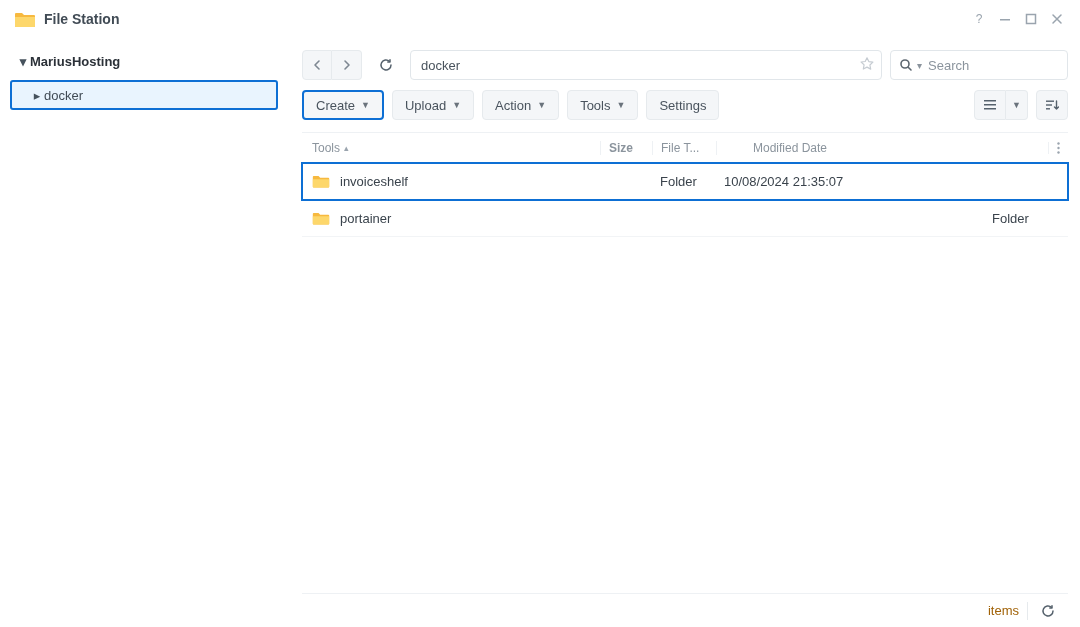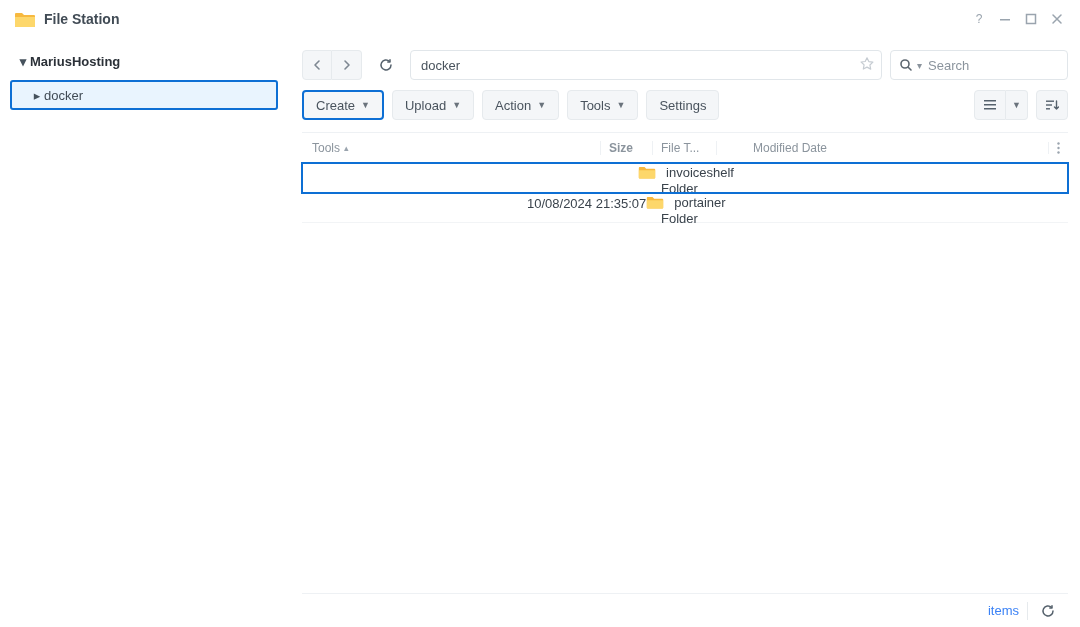--- a/index.html
+++ b/index.html
@@ -56,28 +56,28 @@
   .thead { display: flex; align-items: center; height: 30px; font-size: 12px; color: #8b949d; border-bottom: 1px solid #eef1f4; }
   .th { padding: 0 8px; display:flex; align-items:center; gap:4px;}
   .th.sep { border-left: 1px solid #eef1f4; }
   .col-name { flex: 1; padding-left: 10px; }
   .col-size { width: 52px; font-weight: bold; }
   .col-type { width: 64px; }
   .col-date { width: 332px; padding-left: 36px; }
   .th.menu { width: 20px; justify-content:center; cursor:pointer;}
   .sort-caret{font-size:9px;color:#9aa4ae;}
 
-  .trow { display: flex; align-items: center; height: 30px; font-size: 13px; color: #3a434c; border-bottom: 1px solid #f2f4f6; cursor: pointer; flex-direction: column; }
+  .trow { display: flex; align-items: center; height: 37px; font-size: 13px; color: #3a434c; border-bottom: 1px solid #f2f4f6; cursor: pointer; }
   .trow .cell { padding: 0 8px; }
   .trow .col-name { display:flex; align-items:center; gap:10px; padding-left:10px;}
   .trow.highlight { outline: 2px solid #0d6fd4; outline-offset: -1px; }
   .folder-ico svg { display:block; }
 
   
-  .status { height: 34px; border-top: 1px solid #eef1f4; display:flex; align-items:center; justify-content:flex-end; padding: 0 8px; gap:8px; font-size:13px; color:#3b82f6;}
+  .status { height: 34px; border-top: 1px solid #eef1f4; display:flex; align-items:center; justify-content:flex-end; padding: 0 8px; gap:8px; font-size:13px; color:#a16207;}
   .status .divider{width:1px;height:18px;background:#e6eaed;}
   .status .refresh{display:flex;align-items:center;justify-content:center;width:24px;height:24px;color:#55616c;cursor:pointer;border-radius:4px;}
 </style>
 </head>
 <body>
 
 <div class="titlebar">
   <span class="app-icon">
     <svg width="22" height="22" viewBox="0 0 22 22">
       <path d="M2 5h6l2 2h10a1 1 0 0 1 1 1v10a1 1 0 0 1-1 1H2a1 1 0 0 1-1-1V6a1 1 0 0 1 1-1z" fill="#f7b93f"></path>

